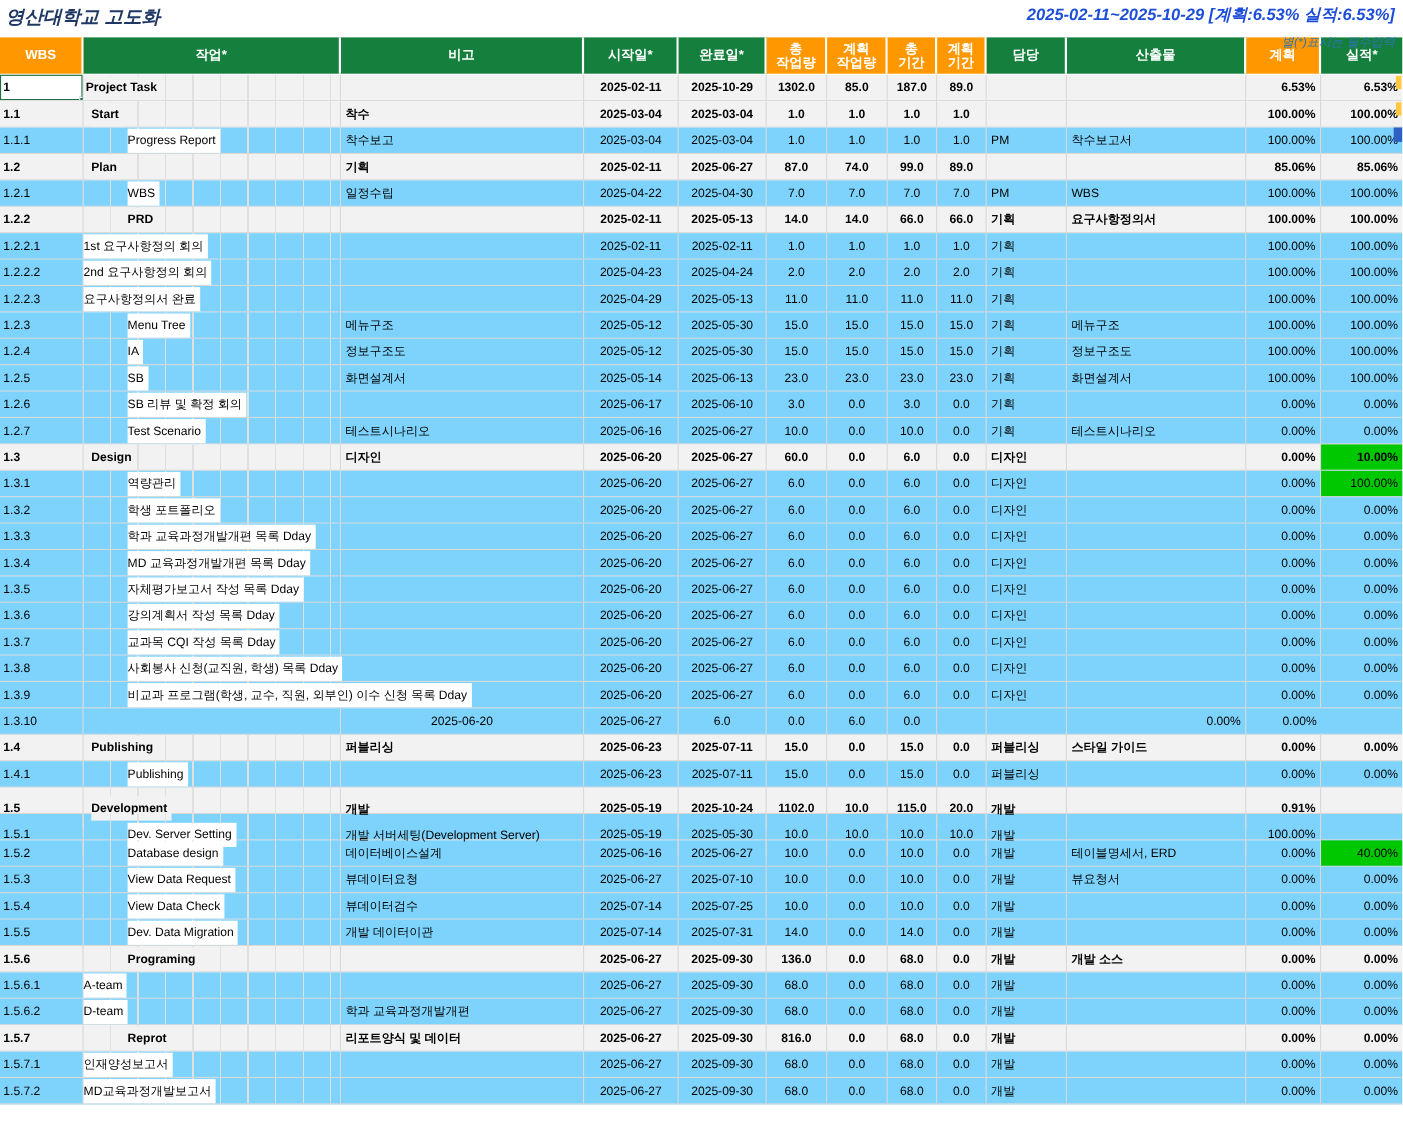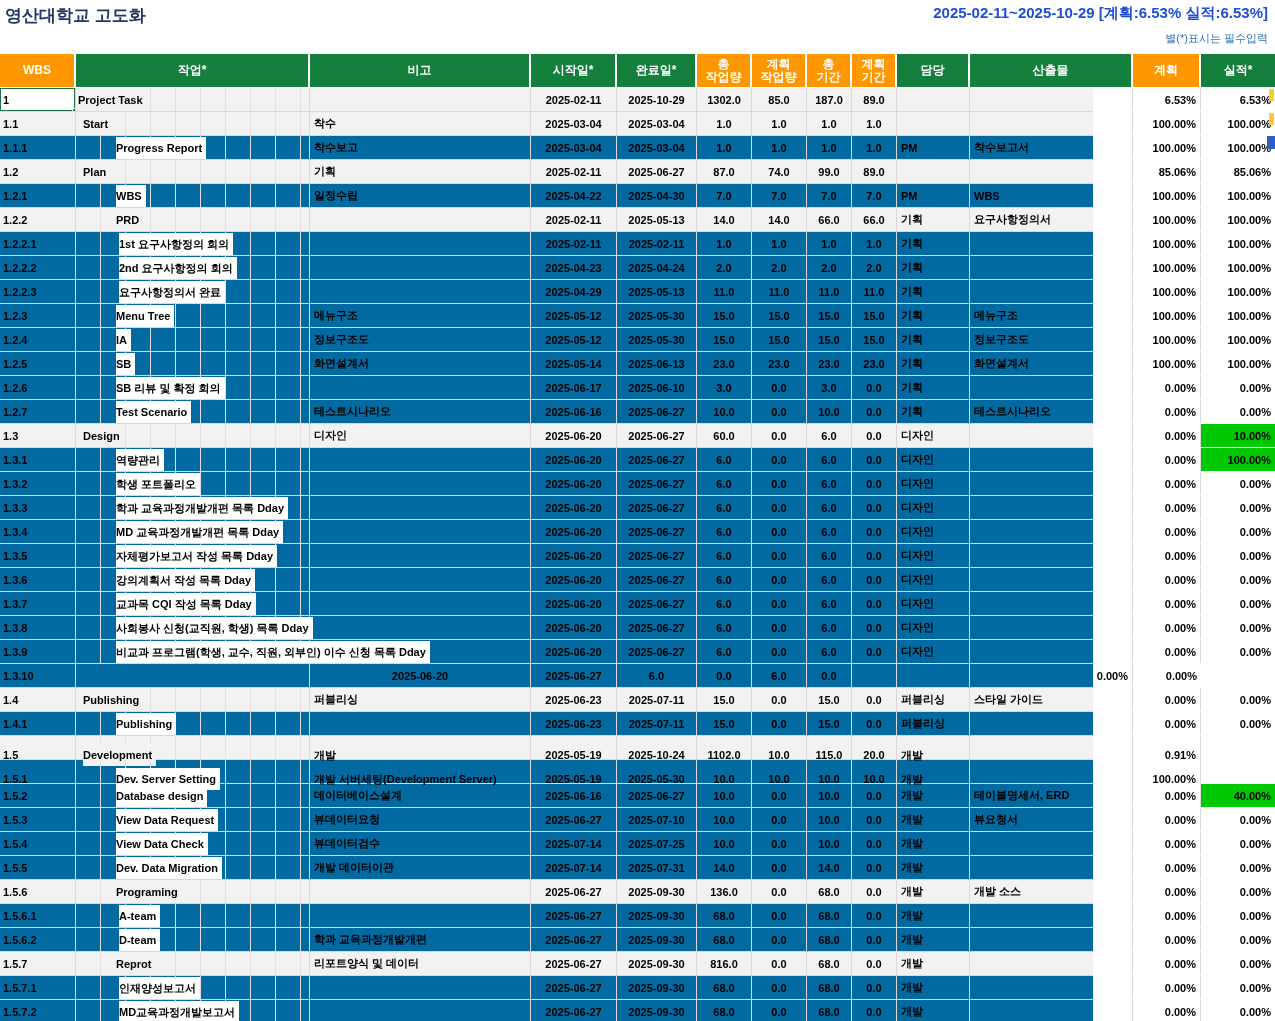--- a/index.html
+++ b/index.html
@@ -7,53 +7,53 @@
     --grid:#D9D9D9;
     --subgrid:#E0E0E0;
     --section-bg:#F2F2F2;
   }
   *{box-sizing:border-box;}
   html,body{margin:0;padding:0;}
   body{
     width:1275px;height:1021px;overflow:hidden;background:#fff;
     font-family:"Liberation Sans",sans-serif;color:#000;
   }
-  .topbar{position:relative;height:54px;}
+  .topbar{position:relative;height:34px;font-style:italic;}
   .page-title{position:absolute;left:5px;top:4px;font-size:17px;font-weight:bold;color:#1F3864;letter-spacing:0;}
   .period-summary{position:absolute;right:7px;top:4px;font-size:15px;font-weight:bold;color:#1d4ed8;}
   .required-note{position:absolute;right:7px;top:31px;font-size:11px;color:#2E74B5;}
   
-  .wbs-table{width:1093px;}
+  .wbs-table{width:1275px;}
   .hrow{display:grid;grid-template-columns:var(--cols);height:34px;border-bottom:1px solid #fff;}
   .hcell{
     display:flex;align-items:center;justify-content:center;text-align:center;
     color:#fff;font-weight:bold;font-size:12px;line-height:13px;
     border-right:2px solid #fff;word-break:keep-all;padding:0 2px;
   }
   .hcell:last-child{border-right:none;}
   .hcell.blue{background:#15803d;}
   .hcell.orange{background:#FF9800;}
-  .row{display:grid;grid-template-columns:var(--cols);height:24px;border-bottom:1px solid var(--grid);background:#0369a1;font-weight:bold;}
+  .row{display:grid;grid-template-columns:var(--cols);height:24px;border-bottom:1px solid var(--grid);background:#7dd3fc;}
   .row.section{background:var(--section-bg);font-weight:bold;}
   .cell{
     position:relative;border-right:1px solid var(--grid);
     display:flex;align-items:center;font-size:11px;overflow:hidden;white-space:nowrap;
   }
   .cell:last-child{border-right:none;}
   .c-wbs{padding-left:3px;}
   .c-task{
     overflow:visible;z-index:2;
     background:repeating-linear-gradient(to right,transparent 0,transparent 24px,var(--subgrid) 24px,var(--subgrid) 25px);
   }
   .task-text{position:relative;display:inline-block;background:#fff;padding-right:4px;line-height:22px;}
   .row.section .task-text{background:var(--section-bg);}
   .task-text.lvl0{margin-left:2px;}
   .task-text.lvl1{margin-left:7px;}
   .task-text.lvl2{margin-left:40px;}
-  .task-text.lvl3{margin-left:43px;}
+  .task-text.lvl3{}
   .c-note{padding-left:4px;}
   .c-date,.c-num{justify-content:center;}
   .c-owner{padding-left:4px;}
   .c-deliv{padding-left:4px;}
   .c-pct{justify-content:flex-end;padding-right:4px;}
   .bg-green{background:#00C800;}
   .bg-red{background:#FF0000;margin-top:38px;}
   
   .selected-cell{background:#fff;}
   .sel-border{position:absolute;inset:-1px;border:2px solid #1E7145;pointer-events:none;z-index:4;}

